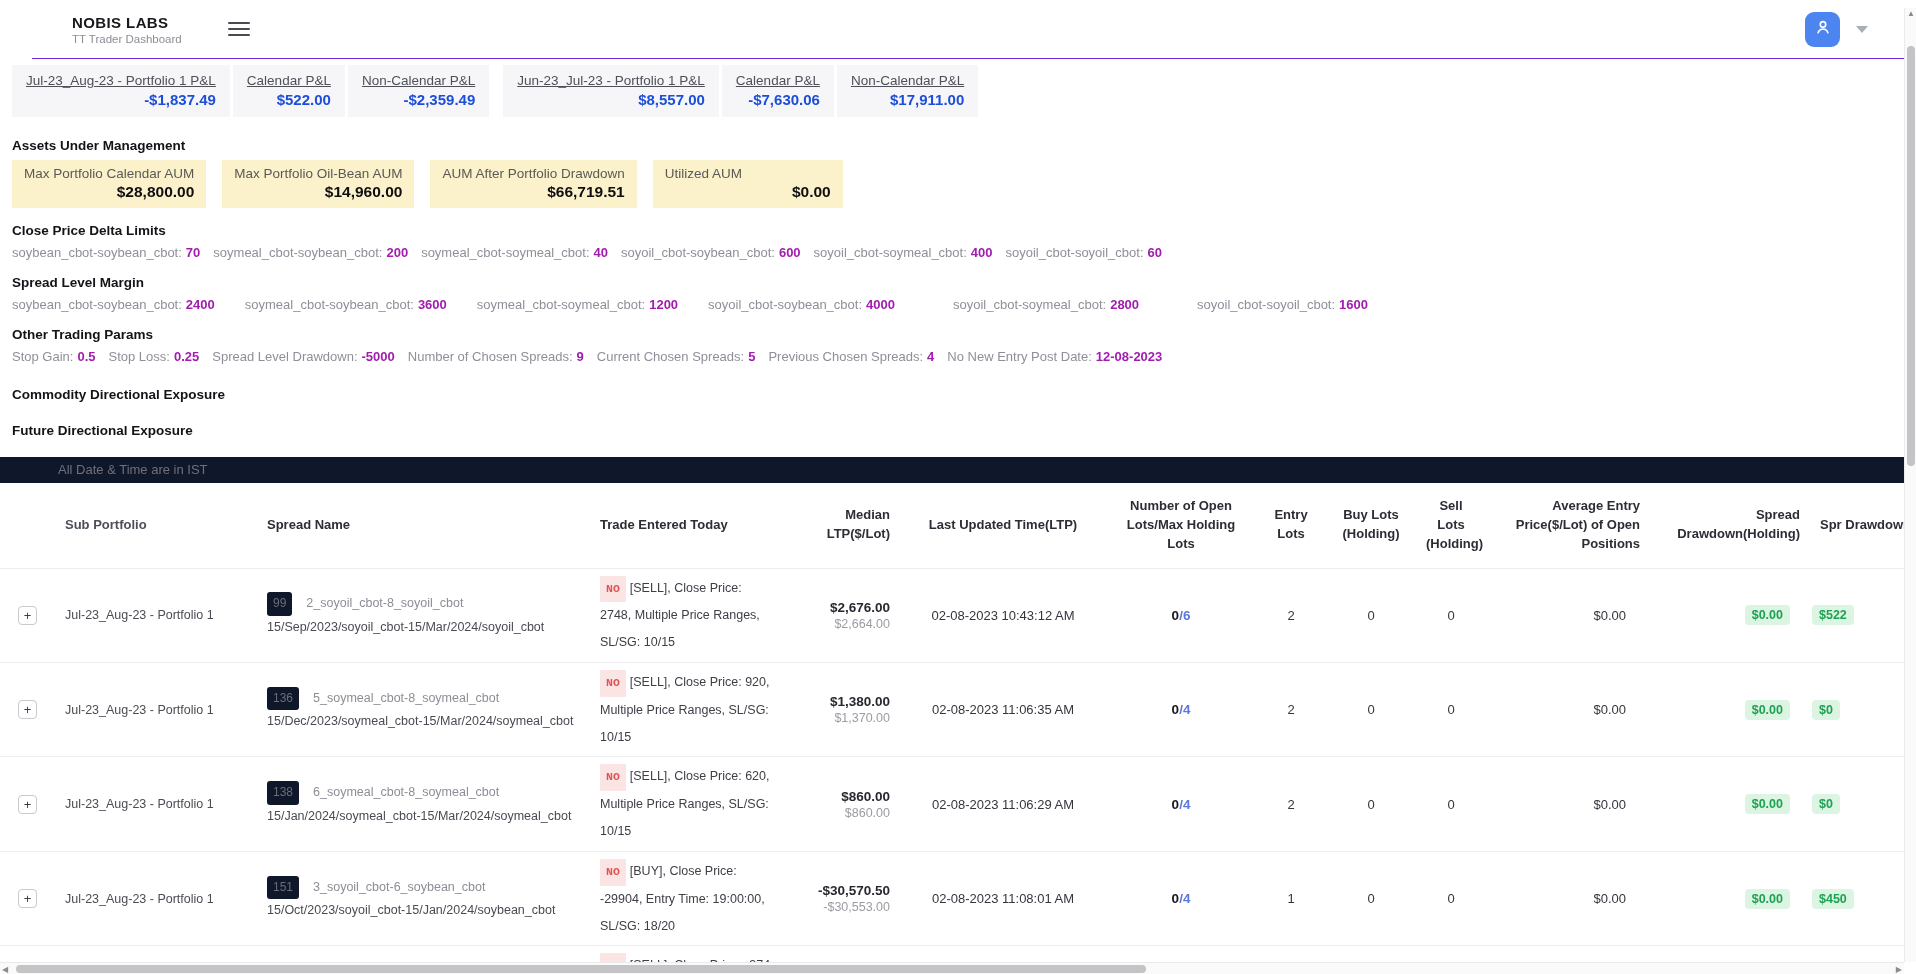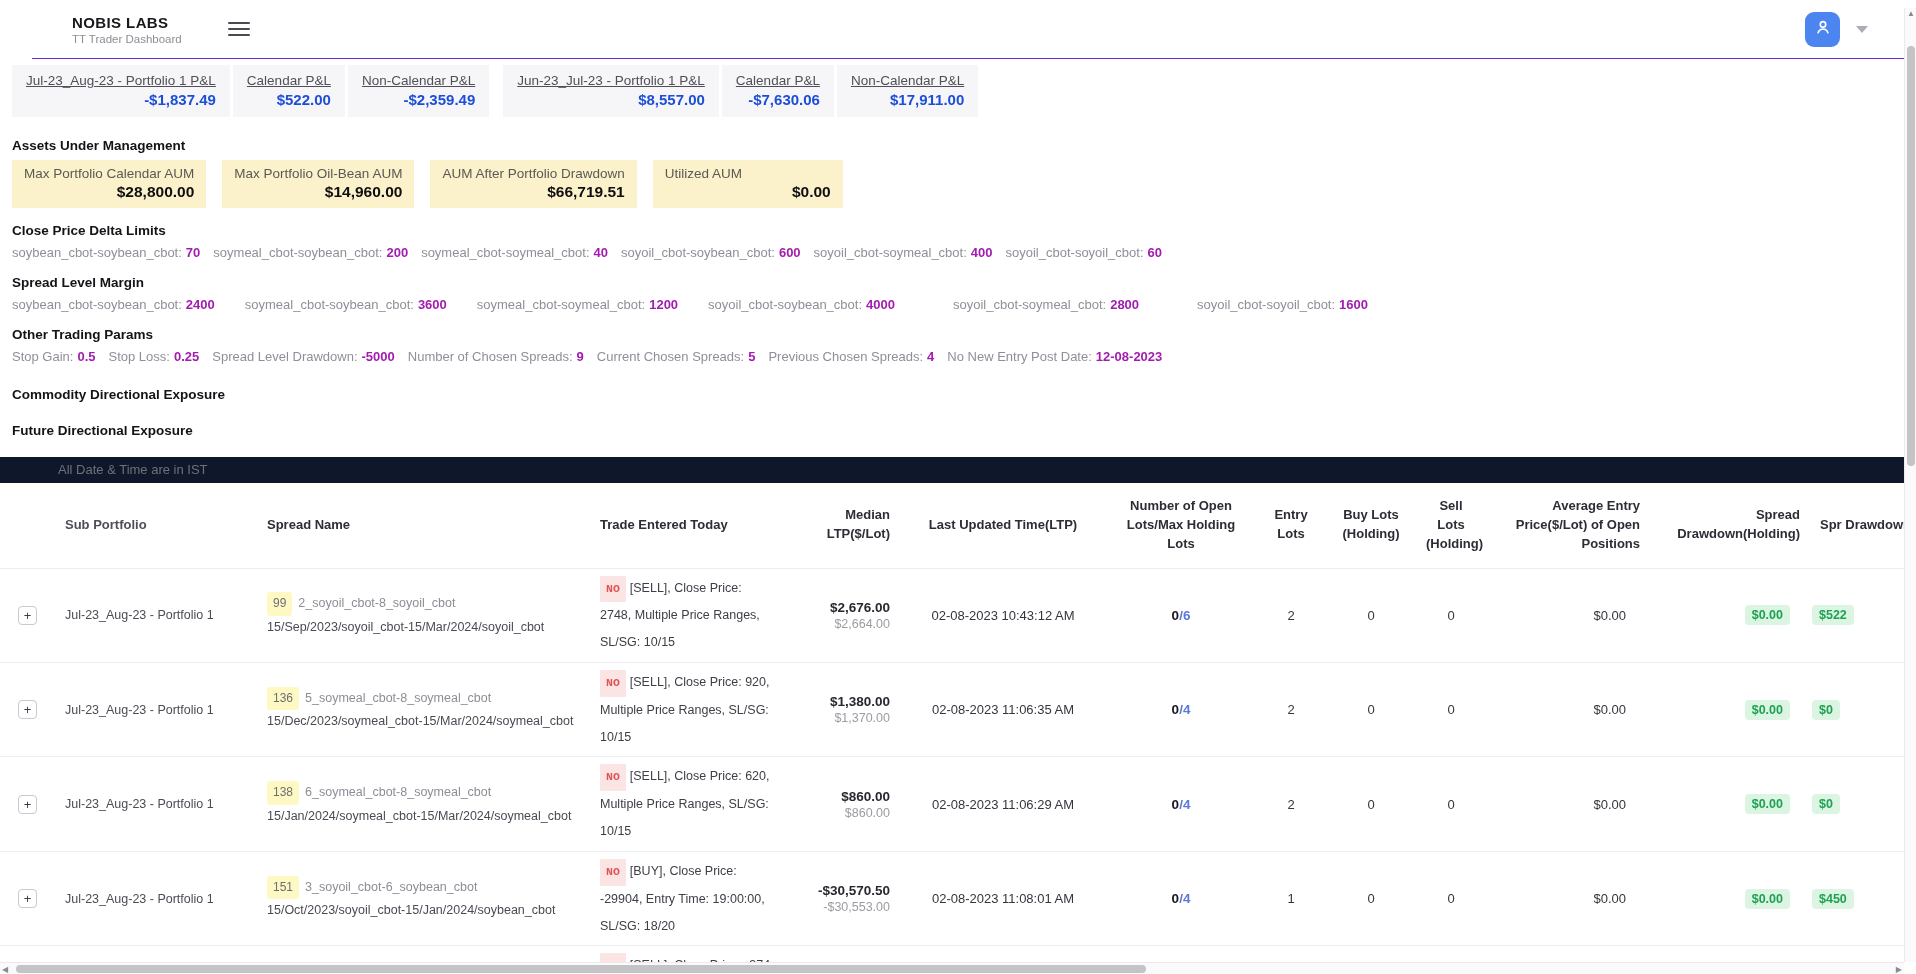--- a/index.html
+++ b/index.html
@@ -54,22 +54,22 @@
     vertical-align:middle; line-height:1.45; background:#fff; }
   th.c-sub { color:#4e4e5c; }
   tbody tr { height:83px; }
   tbody td { border-top:1px solid #ededf0; padding:6px 10px; vertical-align:middle; font-size:13px; color:#35353e; }
   .al { text-align:left; } .ac { text-align:center; } .ar { text-align:right; }
 
   .expand-btn { width:19px; height:19px; border:1px solid #c9c9cf; border-radius:4px; background:#fff;
     color:#3c3c44; font-size:13px; line-height:17px; text-align:center; cursor:pointer; margin-left:8px; }
   td.sub-cell { font-size:12.5px; color:#4c4c55; }
 
-  .id-badge { display:inline-block; background:#fef9c3; color:#6d6d77; font-size:12px;
-    padding:1px 6px; border-radius:3px; margin-right:6px; }
+  .id-badge { display:inline-block; background:#0f172a; color:#6d6d77; font-size:12px;
+    padding:1px 6px; border-radius:3px; margin-right:14px; }
   .spread-line1 { color:#8d8d96; font-size:12.5px; line-height:1.8; white-space:nowrap; }
   .spread-line2 { color:#4a4a54; font-size:12.5px; line-height:1.8; white-space:nowrap; }
 
   .no-badge { display:inline-block; background:#fbe4e4; color:#e05353; font-size:11.5px; font-weight:600;
     padding:1px 6px; border-radius:1px; margin-right:4px;font-family:Liberation Mono, monospace; }
   .trade-cell { font-size:12.5px; color:#3e3e47; line-height:2.15; }
 
   .ltp-main { font-size:13.5px; font-weight:700; color:#27272f; }
   .ltp-sub { font-size:12.5px; color:#9b9ba3; margin-top:2px; }
 

